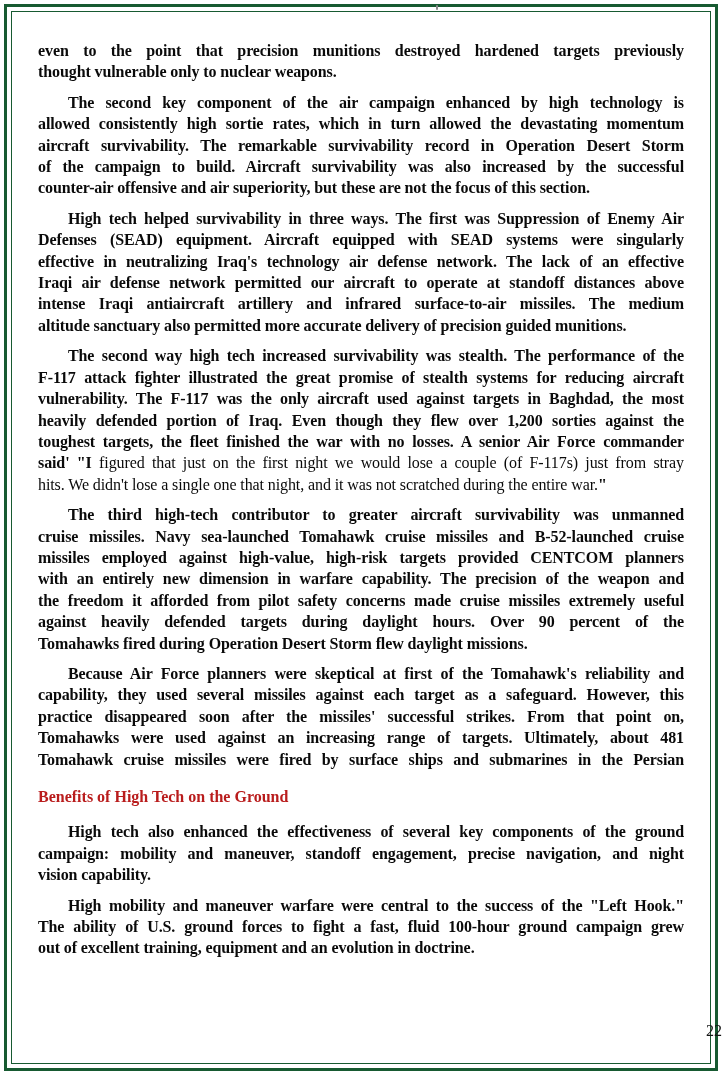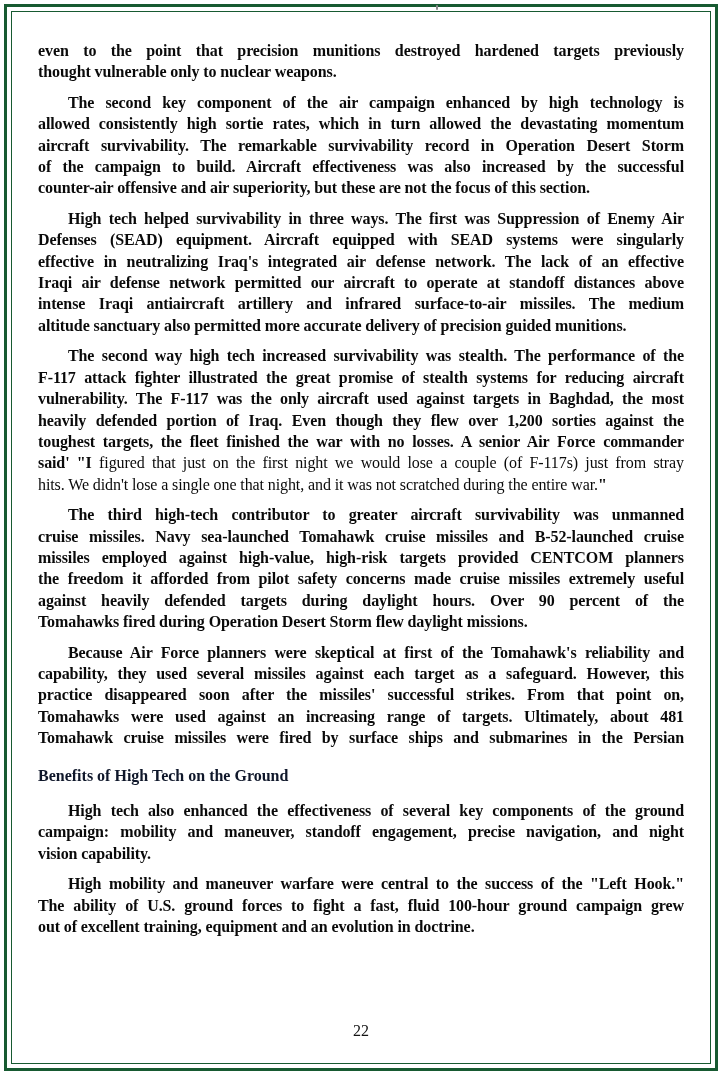--- a/index.html
+++ b/index.html
@@ -33,28 +33,28 @@
     margin: 0 0 9px 0;
   }
   .line { text-align: justify; text-align-last: justify; }
   .line.last { text-align-last: left; }
   .indent .line:first-child { text-indent: 30px; }
   .bw { font-weight: bold; }
   .rw { font-weight: normal; }
   .heading {
     font-size: 16px;
     font-weight: bold;
-    color: #0f172a;
+    color: #b91c1c;
     line-height: 21.4px;
     margin: 16px 0 14px 0;
   }
   .pagenum {
     position: absolute;
     top: 1022px; left: 0; width: 722px;
-    text-align: center;
+    text-align: right;
     font-size: 16px;
     font-weight: normal;
     color: #141414;
   }
   .speck {
     position: absolute; left: 436px; top: 5px;
     width: 2px; height: 5px;
     background: #8a8a8a; border-radius: 1px;
   }
 </style>
@@ -67,44 +67,45 @@
 
 <div class="content">
   <div class="para">
       <div class="line"><span class="bw">even to the point that precision munitions destroyed hardened targets previously</span></div>
       <div class="line last"><span class="bw">thought vulnerable only to nuclear weapons.</span></div>
     </div>
   <div class="para indent">
       <div class="line"><span class="bw">The second key component of the air campaign enhanced by high technology is</span></div>
       <div class="line"><span class="bw">allowed consistently high sortie rates, which in turn allowed the devastating momentum</span></div>
       <div class="line"><span class="bw">aircraft survivability. The remarkable survivability record in Operation Desert Storm</span></div>
-      <div class="line"><span class="bw">of the campaign to build. Aircraft effectiveness was also increased by the successful</span></div>
+      <div class="line"><span class="bw">of the campaign to build. Aircraft survivability was also increased by the successful</span></div>
       <div class="line last"><span class="bw">counter-air offensive and air superiority, but these are not the focus of this section.</span></div>
     </div>
   <div class="para indent">
       <div class="line"><span class="bw">High tech helped survivability in three ways. The first was Suppression of Enemy Air</span></div>
       <div class="line"><span class="bw">Defenses (SEAD) equipment. Aircraft equipped with SEAD systems were singularly</span></div>
-      <div class="line"><span class="bw">effective in neutralizing Iraq's integrated air defense network. The lack of an effective</span></div>
+      <div class="line"><span class="bw">effective in neutralizing Iraq's technology air defense network. The lack of an effective</span></div>
       <div class="line"><span class="bw">Iraqi air defense network permitted our aircraft to operate at standoff distances above</span></div>
       <div class="line"><span class="bw">intense Iraqi antiaircraft artillery and infrared surface-to-air missiles. The medium</span></div>
       <div class="line last"><span class="bw">altitude sanctuary also permitted more accurate delivery of precision guided munitions.</span></div>
     </div>
   <div class="para indent">
       <div class="line"><span class="bw">The second way high tech increased survivability was stealth. The performance of the</span></div>
       <div class="line"><span class="bw">F-117 attack fighter illustrated the great promise of stealth systems for reducing aircraft</span></div>
       <div class="line"><span class="bw">vulnerability. The F-117 was the only aircraft used against targets in Baghdad, the most</span></div>
       <div class="line"><span class="bw">heavily defended portion of Iraq. Even though they flew over 1,200 sorties against the</span></div>
       <div class="line"><span class="bw">toughest targets, the fleet finished the war with no losses. A senior Air Force commander</span></div>
       <div class="line"><span class="bw">said' "I </span><span class="rw">figured that just on the first night we would lose a couple (of F-117s) just from stray</span></div>
       <div class="line last"><span class="rw">hits. We didn't lose a single one that night, and it was not scratched during the entire war.</span><span class="bw">"</span></div>
     </div>
   <div class="para indent">
       <div class="line"><span class="bw">The third high-tech contributor to greater aircraft survivability was unmanned</span></div>
       <div class="line"><span class="bw">cruise missiles. Navy sea-launched Tomahawk cruise missiles and B-52-launched cruise</span></div>
       <div class="line"><span class="bw">missiles employed against high-value, high-risk targets provided CENTCOM planners</span></div>
+      <div class="line"><span class="bw">with an entirely new dimension in warfare capability. The precision of the weapon and</span></div>
       <div class="line"><span class="bw">the freedom it afforded from pilot safety concerns made cruise missiles extremely useful</span></div>
       <div class="line"><span class="bw">against heavily defended targets during daylight hours. Over 90 percent of the</span></div>
       <div class="line last"><span class="bw">Tomahawks fired during Operation Desert Storm flew daylight missions.</span></div>
     </div>
   <div class="para indent">
       <div class="line"><span class="bw">Because Air Force planners were skeptical at first of the Tomahawk's reliability and</span></div>
       <div class="line"><span class="bw">capability, they used several missiles against each target as a safeguard. However, this</span></div>
       <div class="line"><span class="bw">practice disappeared soon after the missiles' successful strikes. From that point on,</span></div>
       <div class="line"><span class="bw">Tomahawks were used against an increasing range of targets. Ultimately, about 481</span></div>
       <div class="line"><span class="bw">Tomahawk cruise missiles were fired by surface ships and submarines in the Persian</span></div>

